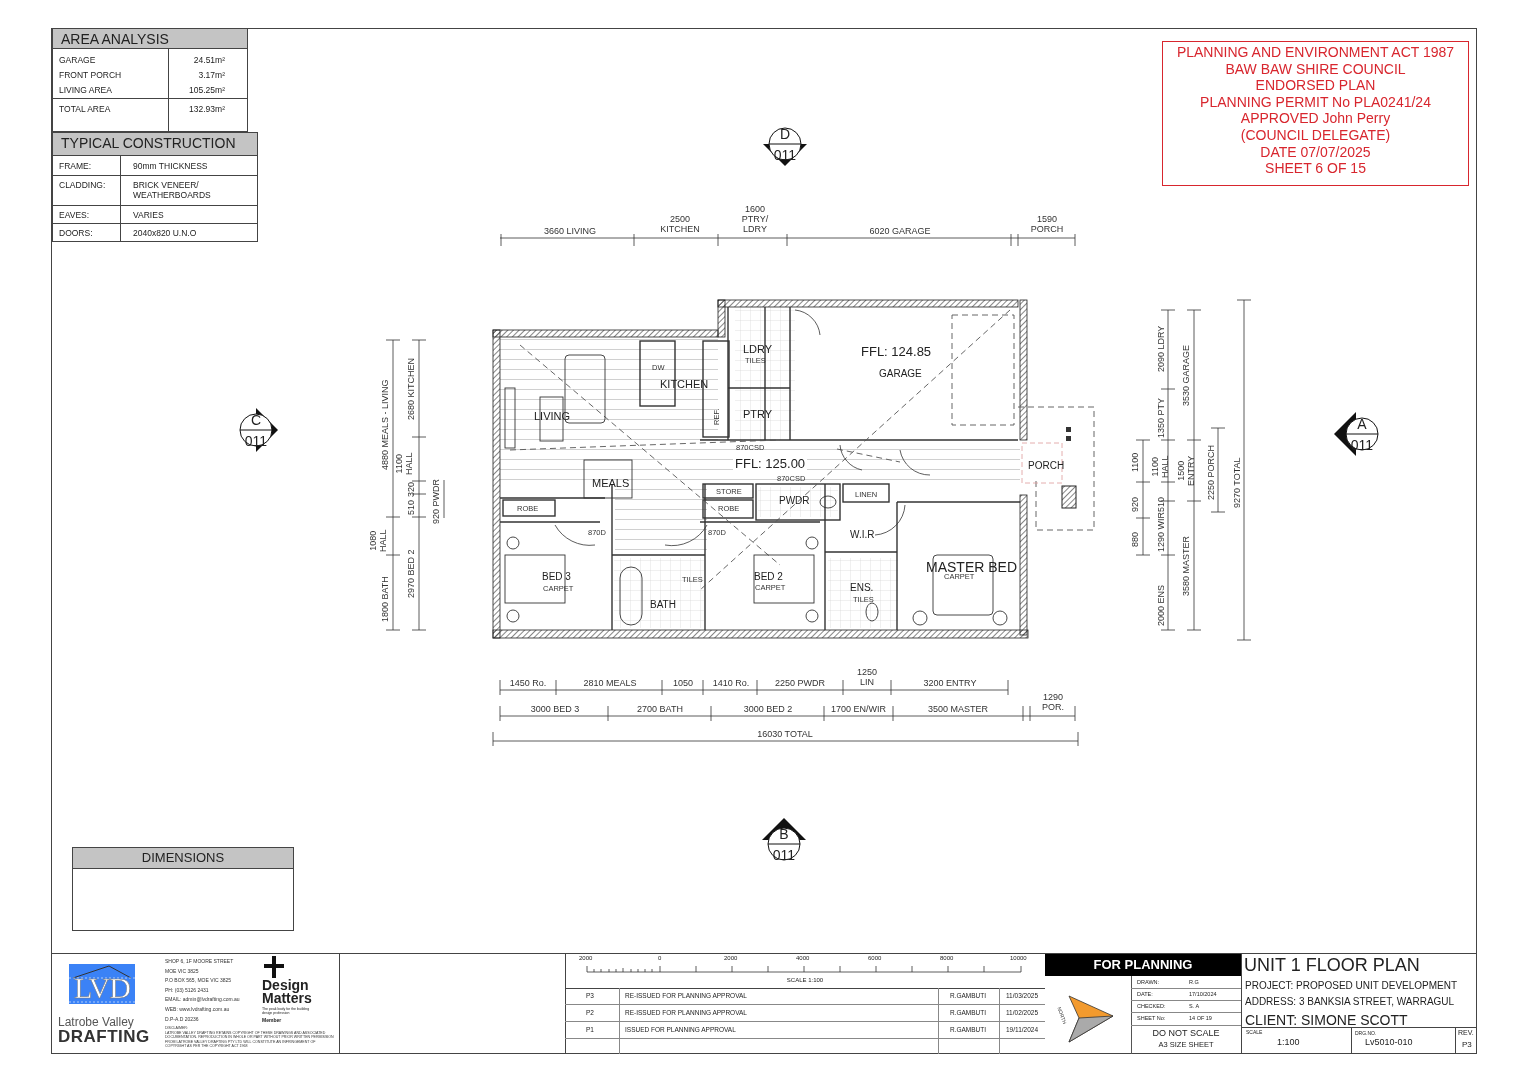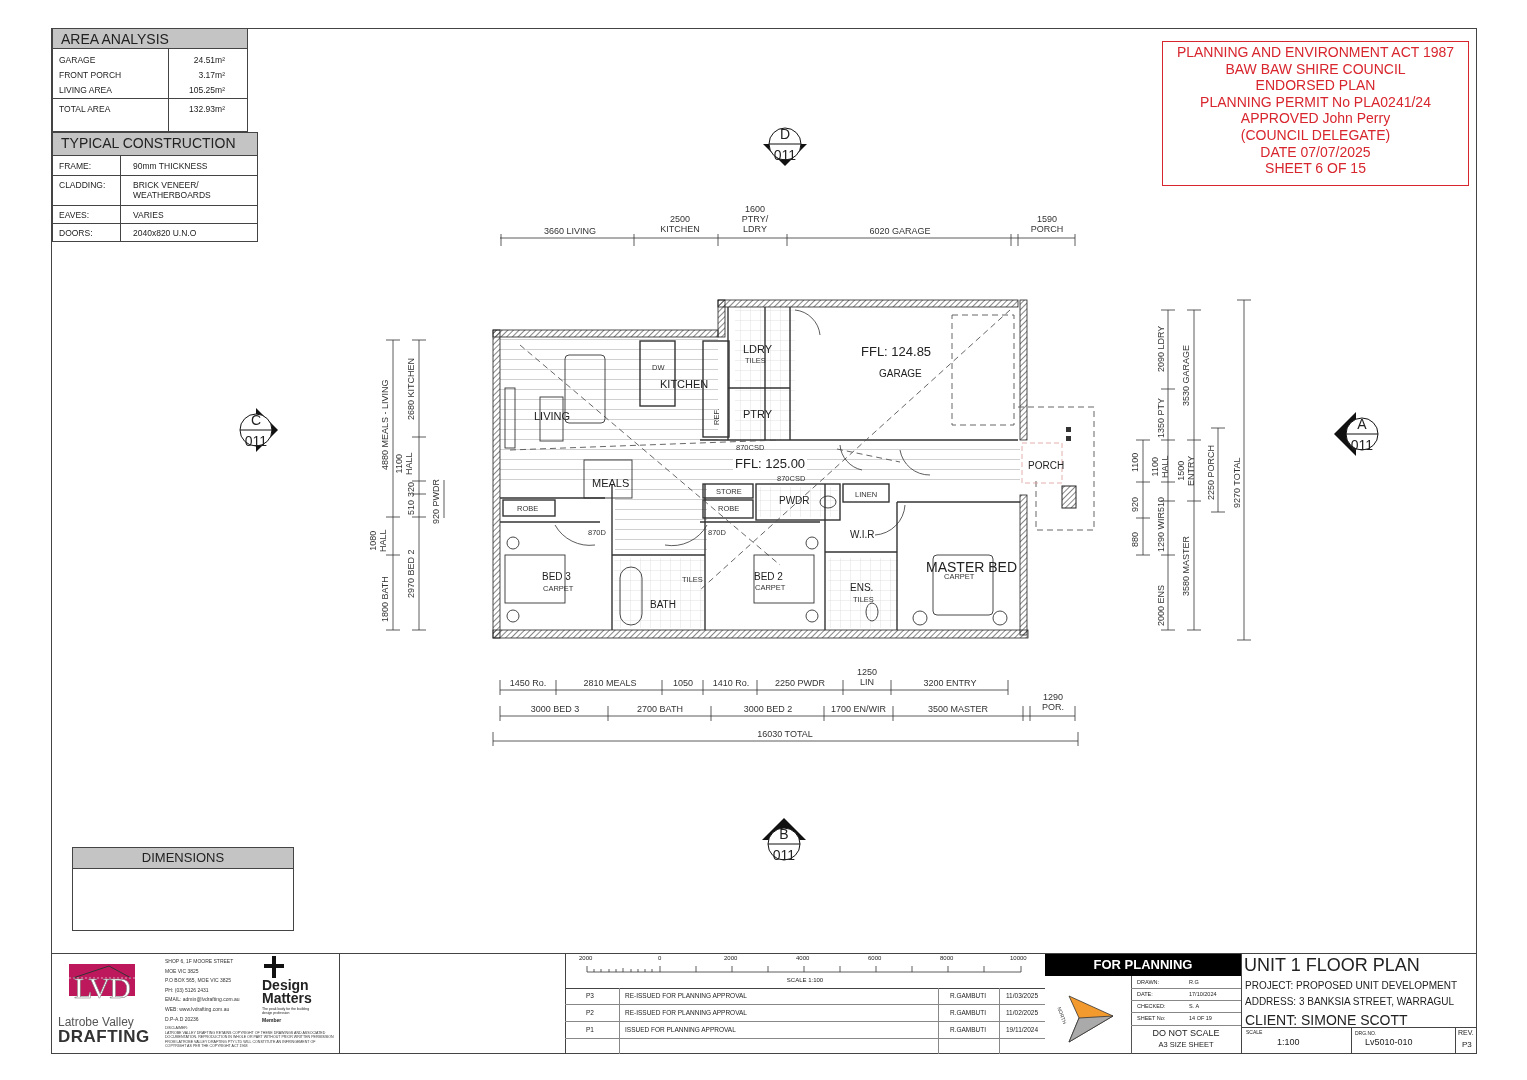--- a/index.html
+++ b/index.html
@@ -399,21 +399,21 @@
 <div class="small" style="left:777px;top:474px">870CSD</div>
 <div class="small" style="left:588px;top:528px">870D</div>
 <div class="small" style="left:708px;top:528px">870D</div>
 
 <div class="abs" style="left:72px;top:847px;width:222px;height:84px;border:1px solid #444;box-sizing:border-box;">
   <div style="background:#c4c4c4;font-size:13px;text-align:center;height:20px;line-height:20px;border-bottom:1px solid #444;">DIMENSIONS</div>
 </div>
 
 <div class="title-block">
 
-  <div class="abs" style="left:17px;top:10px;width:66px;height:32px;background:#be185d;">
+  <div class="abs" style="left:17px;top:10px;width:66px;height:40px;background:#3b82f6;">
     <svg width="66" height="44" style="position:absolute;left:0;top:0">
       <polyline points="4,14 40,2 62,14" stroke="#333" stroke-width="1" fill="none"></polyline>
       <line x1="0" y1="14" x2="66" y2="14" stroke="#fff" stroke-width="0.6" stroke-dasharray="2,2"></line>
       <line x1="0" y1="38" x2="66" y2="38" stroke="#fff" stroke-width="0.6" stroke-dasharray="2,2"></line>
     </svg>
     <div style="position:absolute;left:0;top:7px;width:66px;text-align:center;color:#fff;font-size:30px;font-family:'Liberation Serif',serif;letter-spacing:-1px;-webkit-text-stroke:0.5px #777;">LVD</div>
   </div>
   <div class="abs" style="left:6px;top:61px;font-size:12px;color:#555;">Latrobe Valley</div>
   <div class="abs" style="left:6px;top:73px;font-size:17px;font-weight:bold;color:#333;letter-spacing:0.5px;">DRAFTING</div>
 

